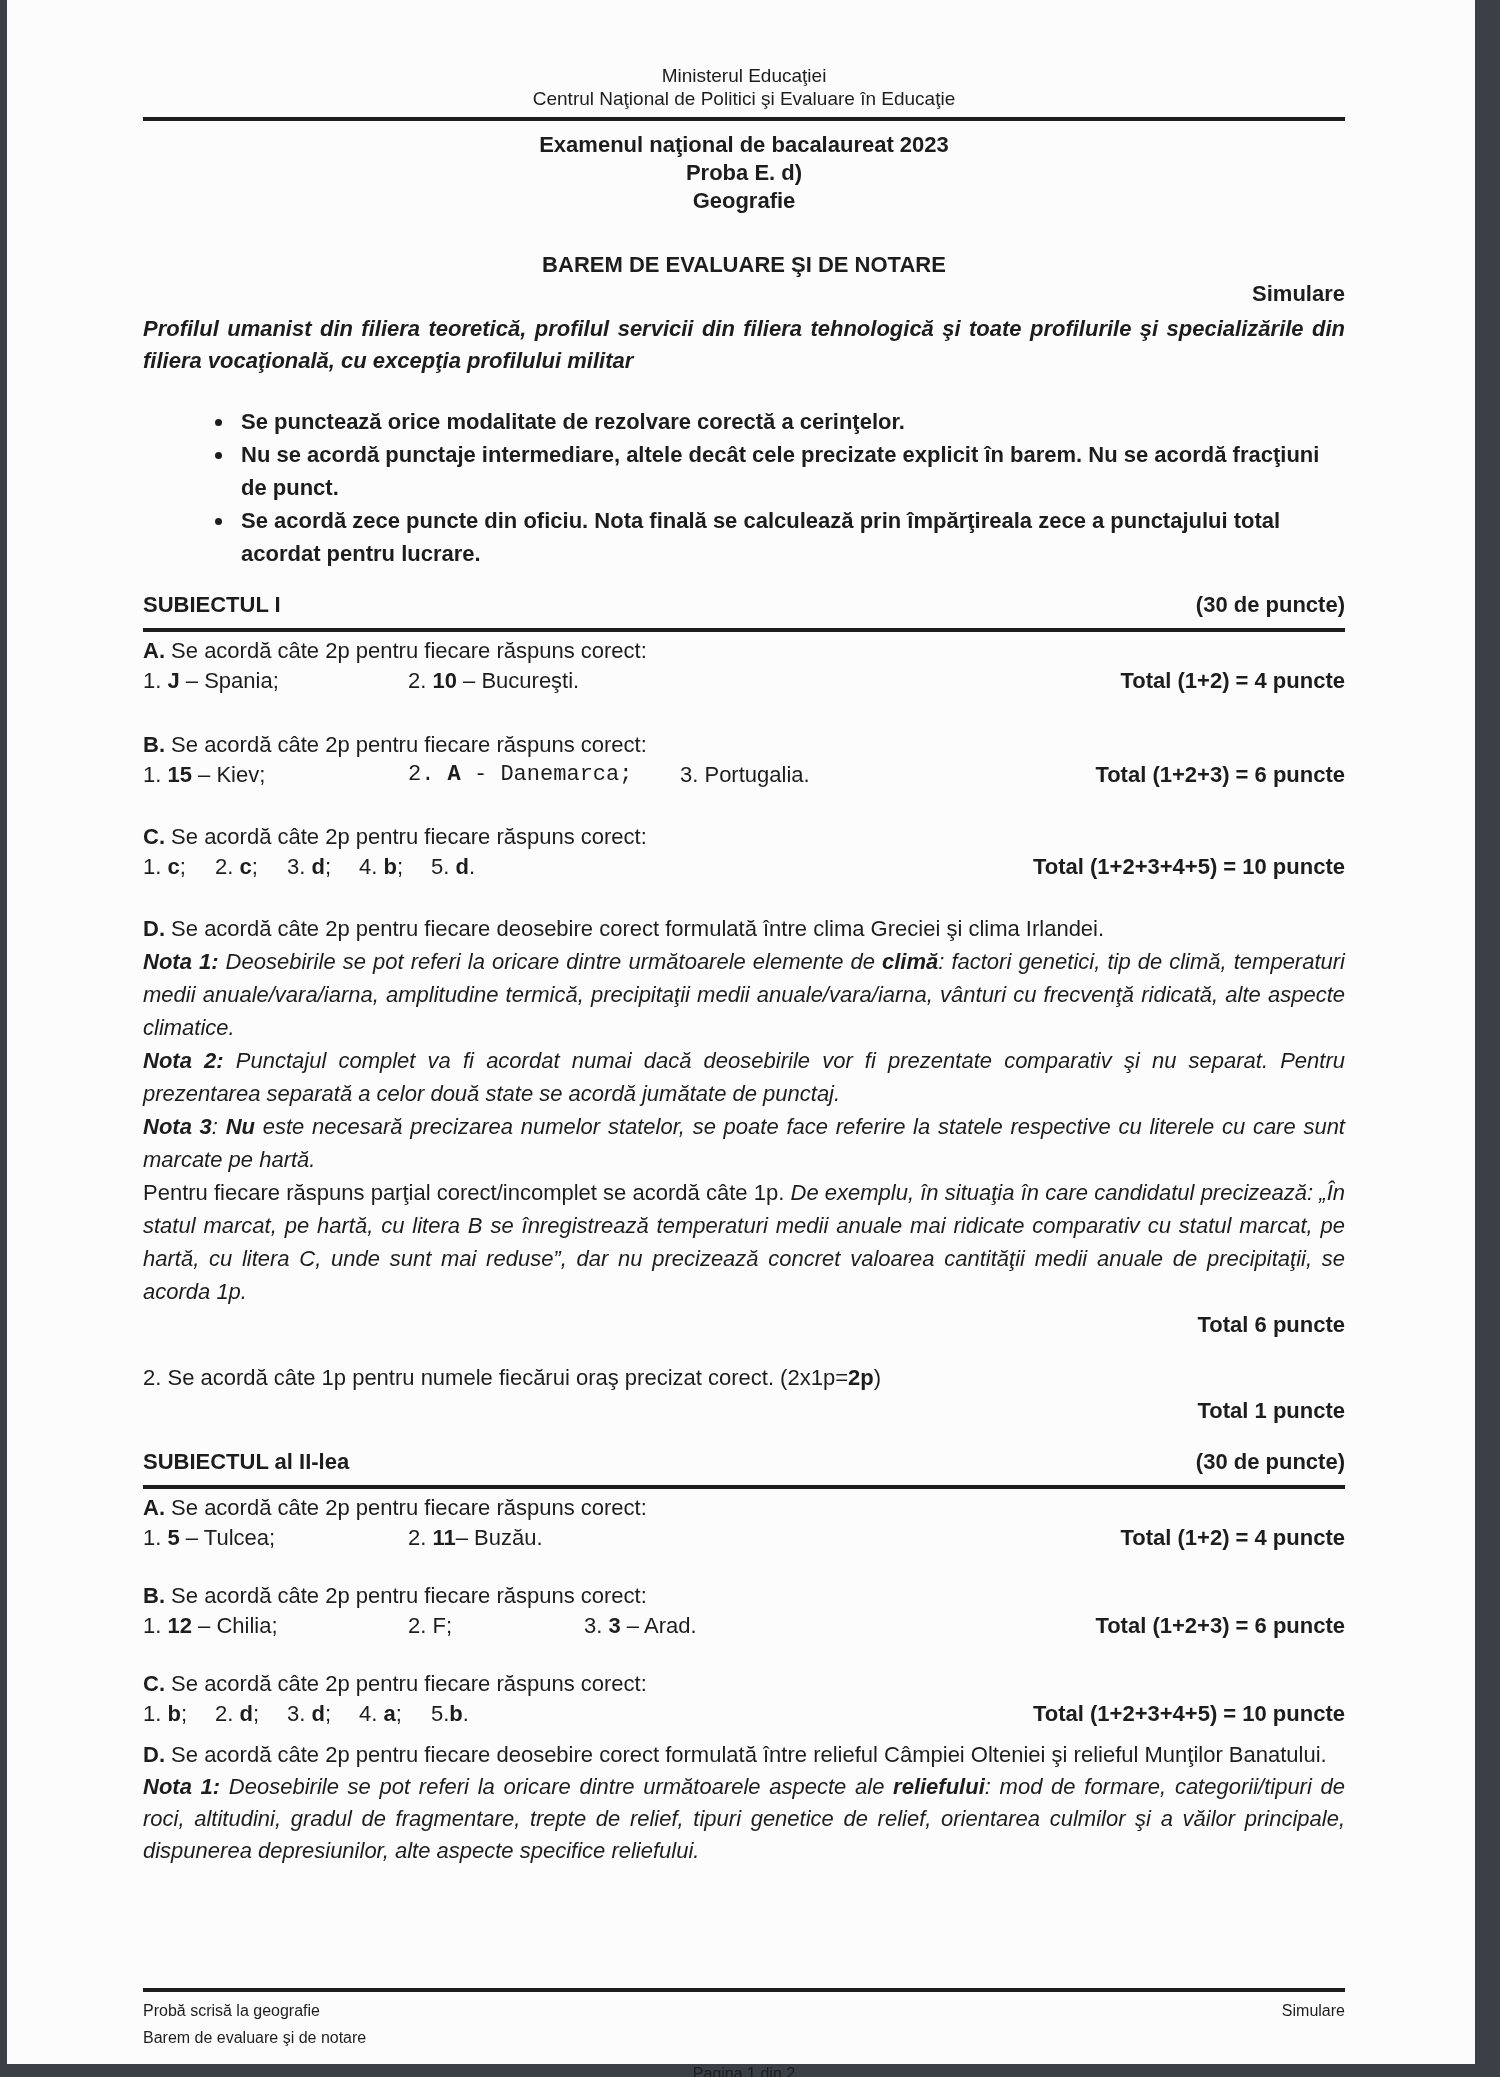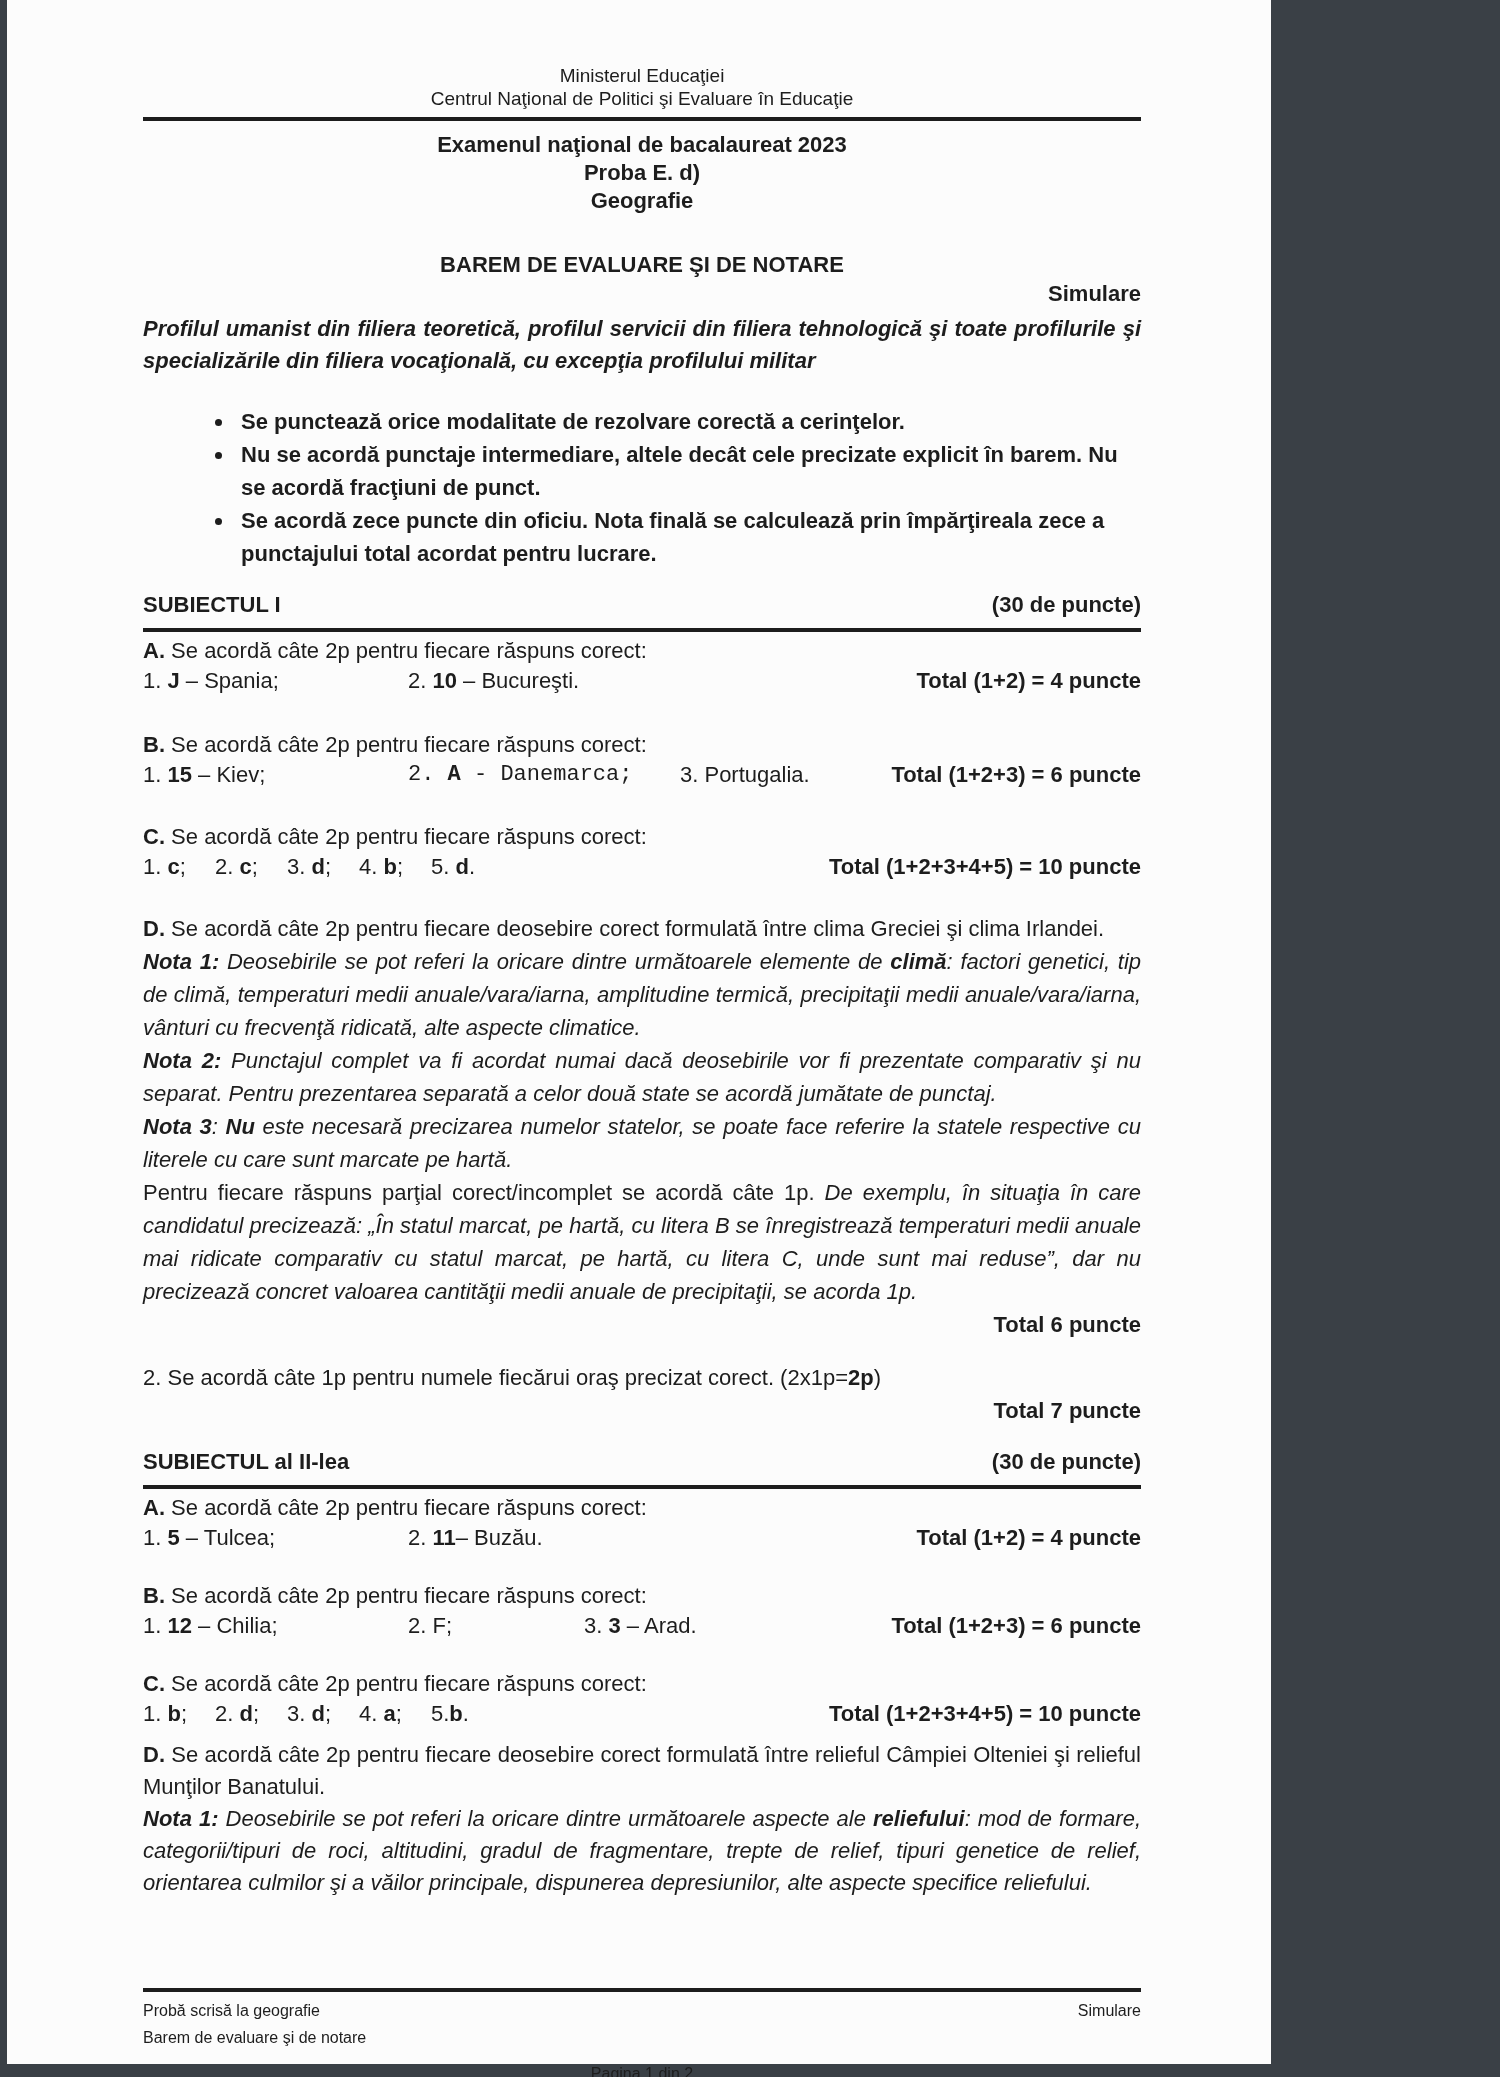--- a/index.html
+++ b/index.html
@@ -5,21 +5,21 @@
   * { box-sizing: border-box; }
   html,body { margin:0; padding:0; }
   body {
     width:1500px; height:2077px;
     background:#3a4046;
     font-family:"Liberation Sans", sans-serif;
     color:#1d1d1d;
     -webkit-font-smoothing:antialiased;
   }
   .frame { position:relative; width:1500px; height:2077px; background:#3a4046; overflow:hidden; }
-  .page  { position:absolute; left:7px; top:0; width:1264px; height:2064px; background:#fcfcfc; }
+  .page  { position:absolute; left:7px; top:0; width:1468px; height:2064px; background:#fcfcfc; }
   .content { padding:64px 130px 0 136px; font-size:22px; }
 
   .center { text-align:center; }
   .small  { font-size:19px; line-height:23px; }
   .title  { font-size:22px; font-weight:700; line-height:28px; }
   .hrule  { height:4px; background:#1d1d1d; margin-top:7px; }
   .barem  { margin-top:36px; }
   .simulare { text-align:right; font-weight:700; line-height:26px; margin-top:2px; }
 
   p { margin:0; }
@@ -119,21 +119,21 @@
         <p class="para"><b>D.</b> Se acordă câte 2p pentru fiecare deosebire corect formulată între clima Greciei şi clima Irlandei.</p>
         <p class="para ital"><b>Nota 1:</b> Deosebirile se pot referi la oricare dintre următoarele elemente de <b>climă</b>: factori genetici, tip de climă, temperaturi medii anuale/vara/iarna, amplitudine termică, precipitaţii medii anuale/vara/iarna, vânturi cu frecvenţă ridicată, alte aspecte climatice.</p>
         <p class="para ital"><b>Nota 2:</b> Punctajul complet va fi acordat numai dacă deosebirile vor fi prezentate comparativ şi nu separat. Pentru prezentarea separată a celor două state se acordă jumătate de punctaj.</p>
         <p class="para ital"><b>Nota 3</b>: <b>Nu</b> este necesară precizarea numelor statelor, se poate face referire la statele respective cu literele cu care sunt marcate pe hartă.</p>
         <p class="para"><span>Pentru fiecare răspuns parţial corect/incomplet se acordă câte 1p. </span><span class="ital">De exemplu, în situaţia în care candidatul precizează: „În statul marcat, pe hartă, cu litera B se înregistrează temperaturi medii anuale mai ridicate comparativ cu statul marcat, pe hartă, cu litera C, unde sunt mai reduse”, dar nu precizează concret valoarea cantităţii medii anuale de precipitaţii, se acorda 1p.</span></p>
         <div class="tline">Total 6 puncte</div>
       </div>
 
       <div class="mt20">
         <p class="para">2. Se acordă câte 1p pentru numele fiecărui oraş precizat corect. (2x1p=<b>2p</b>)</p>
-        <div class="tline">Total 7 puncte</div>
+        <div class="tline">Total 1 puncte</div>
       </div>
 
       <div class="sec sec2">
         <span class="sec-t">SUBIECTUL al II-lea</span>
         <span class="sec-p">(30 de puncte)</span>
       </div>
 
       <p class="line mt4"><b>A.</b> Se acordă câte 2p pentru fiecare răspuns corect:</p>
       <div class="row">
         <span class="w265">1.  <b>5</b> – Tulcea;</span>

